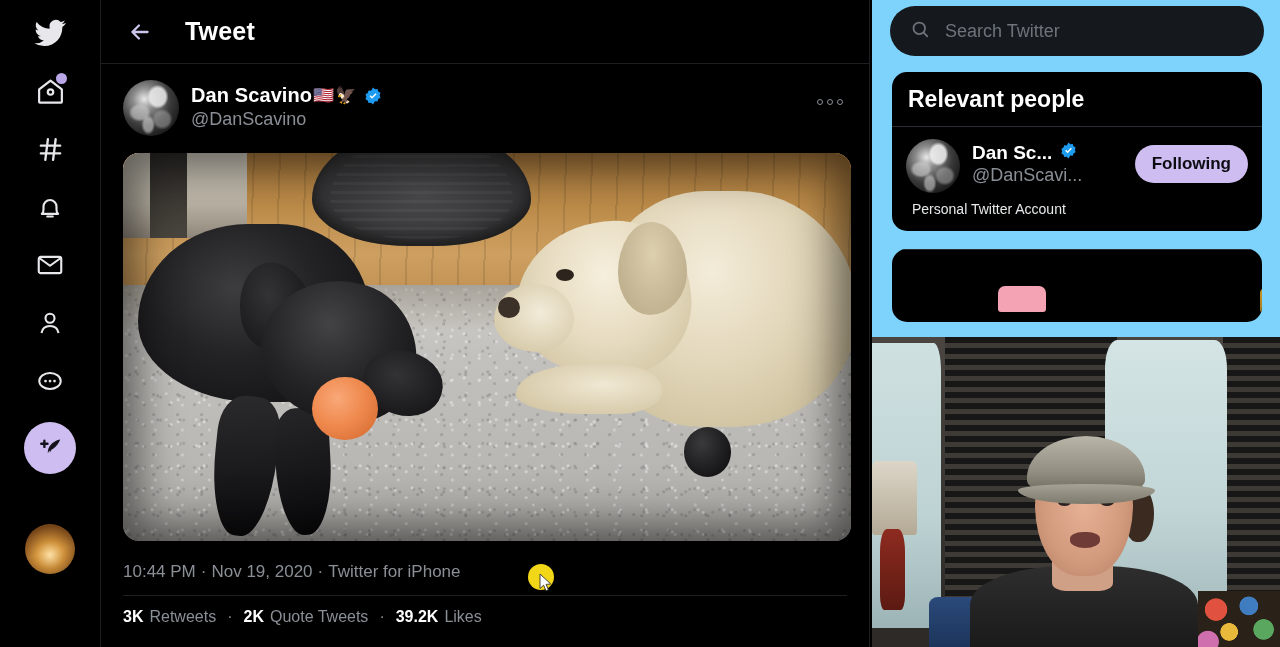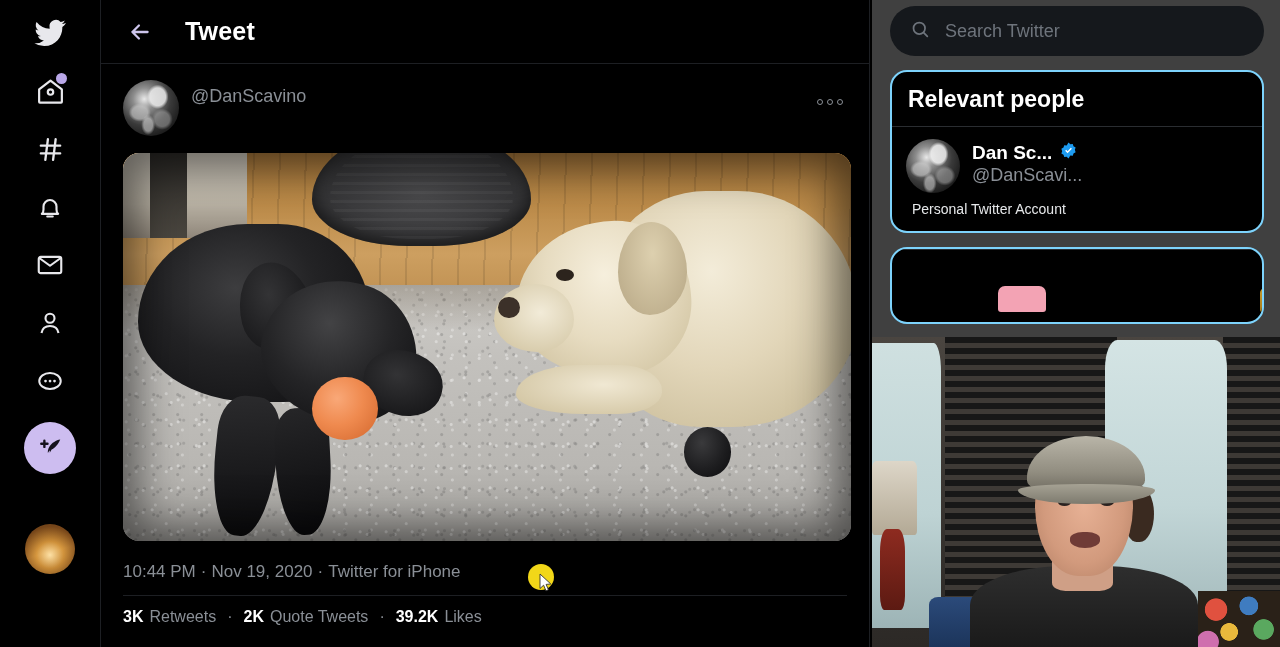--- a/index.html
+++ b/index.html
@@ -246,21 +246,21 @@
   
   .cursor-hl {
     position: absolute; left: 528px; top: 564px; width: 26px; height: 26px;
     border-radius: 50%; background: #f2d718; z-index: 40;
   }
   .cursor-arrow { position: absolute; left: 539px; top: 573px; z-index: 41; }
 
   
   .right {
     position: absolute; left: 872px; top: 0; width: 408px; height: 498px;
-    background: #404040; padding: 6px 16px 0 18px;
+    background: #7dd3fc; padding: 6px 16px 0 18px;
   }
   .search-pill {
     height: 50px; border-radius: 26px; background: #15181c;
     display: flex; align-items: center; gap: 14px; padding: 0 20px; cursor: text;
   }
   .search-ph { font-size: 18px; color: #6e747c; }
   .card {
     margin-top: 14px; border: 2px solid #7dd3fc; border-radius: 17px; background: #000; overflow: hidden;
   }
   .card-title { font-size: 23px; font-weight: 700; color: #fff; padding: 14px 16px 13px 16px; }
@@ -473,20 +473,31 @@
         </svg>
       </div>
       <h1 class="page-title">Tweet</h1>
     </header>
 
     <article class="tweet">
 
       <div class="tweet-top">
         <div class="tw-avatar"></div>
         <div class="tw-names">
+          <div class="tw-nameline">
+            <span class="tw-name">Dan Scavino</span>
+            <span class="emoji">🇺🇸</span>
+            <span class="emoji">🦅</span>
+            <span class="verified">
+              <svg width="20" height="20" viewBox="0 0 24 24">
+                <path fill="#1d9bf0" d="M12 1.8 14.3 4l3.1-.3.9 3 2.7 1.5-1 3 1 3-2.7 1.5-.9 3-3.1-.3L12 22.2 9.7 20l-3.1.3-.9-3L3 15.8l1-3-1-3 2.7-1.5.9-3 3.1.3z"></path>
+                <path fill="#fff" d="m10.8 15.4-3-3 1.3-1.3 1.7 1.7 4.2-4.2 1.3 1.3z"></path>
+              </svg>
+            </span>
+          </div>
           <div class="tw-handle">@DanScavino</div>
         </div>
         <div class="more-btn">
           <i></i>
             <i></i>
             <i></i>
         </div>
       </div>
 
       <div class="video-wrap">
@@ -567,20 +578,21 @@
               <span class="p-name">Dan Sc...</span>
               <span>
                 <svg width="19" height="19" viewBox="0 0 24 24">
                   <path fill="#1d9bf0" d="M12 1.8 14.3 4l3.1-.3.9 3 2.7 1.5-1 3 1 3-2.7 1.5-.9 3-3.1-.3L12 22.2 9.7 20l-3.1.3-.9-3L3 15.8l1-3-1-3 2.7-1.5.9-3 3.1.3z"></path>
                   <path fill="#fff" d="m10.8 15.4-3-3 1.3-1.3 1.7 1.7 4.2-4.2 1.3 1.3z"></path>
                 </svg>
               </span>
             </div>
             <div class="p-handle">@DanScavi...</div>
           </div>
+          <button class="follow-btn">Following</button>
         </div>
         <div class="p-bio">Personal Twitter Account</div>
       </div>
     </div>
 
     <div class="card">
       <div class="card-div"></div>
       <div class="trend-strip">
         <div class="thumb-pink"></div>
         <div class="thumb-gold"></div>

